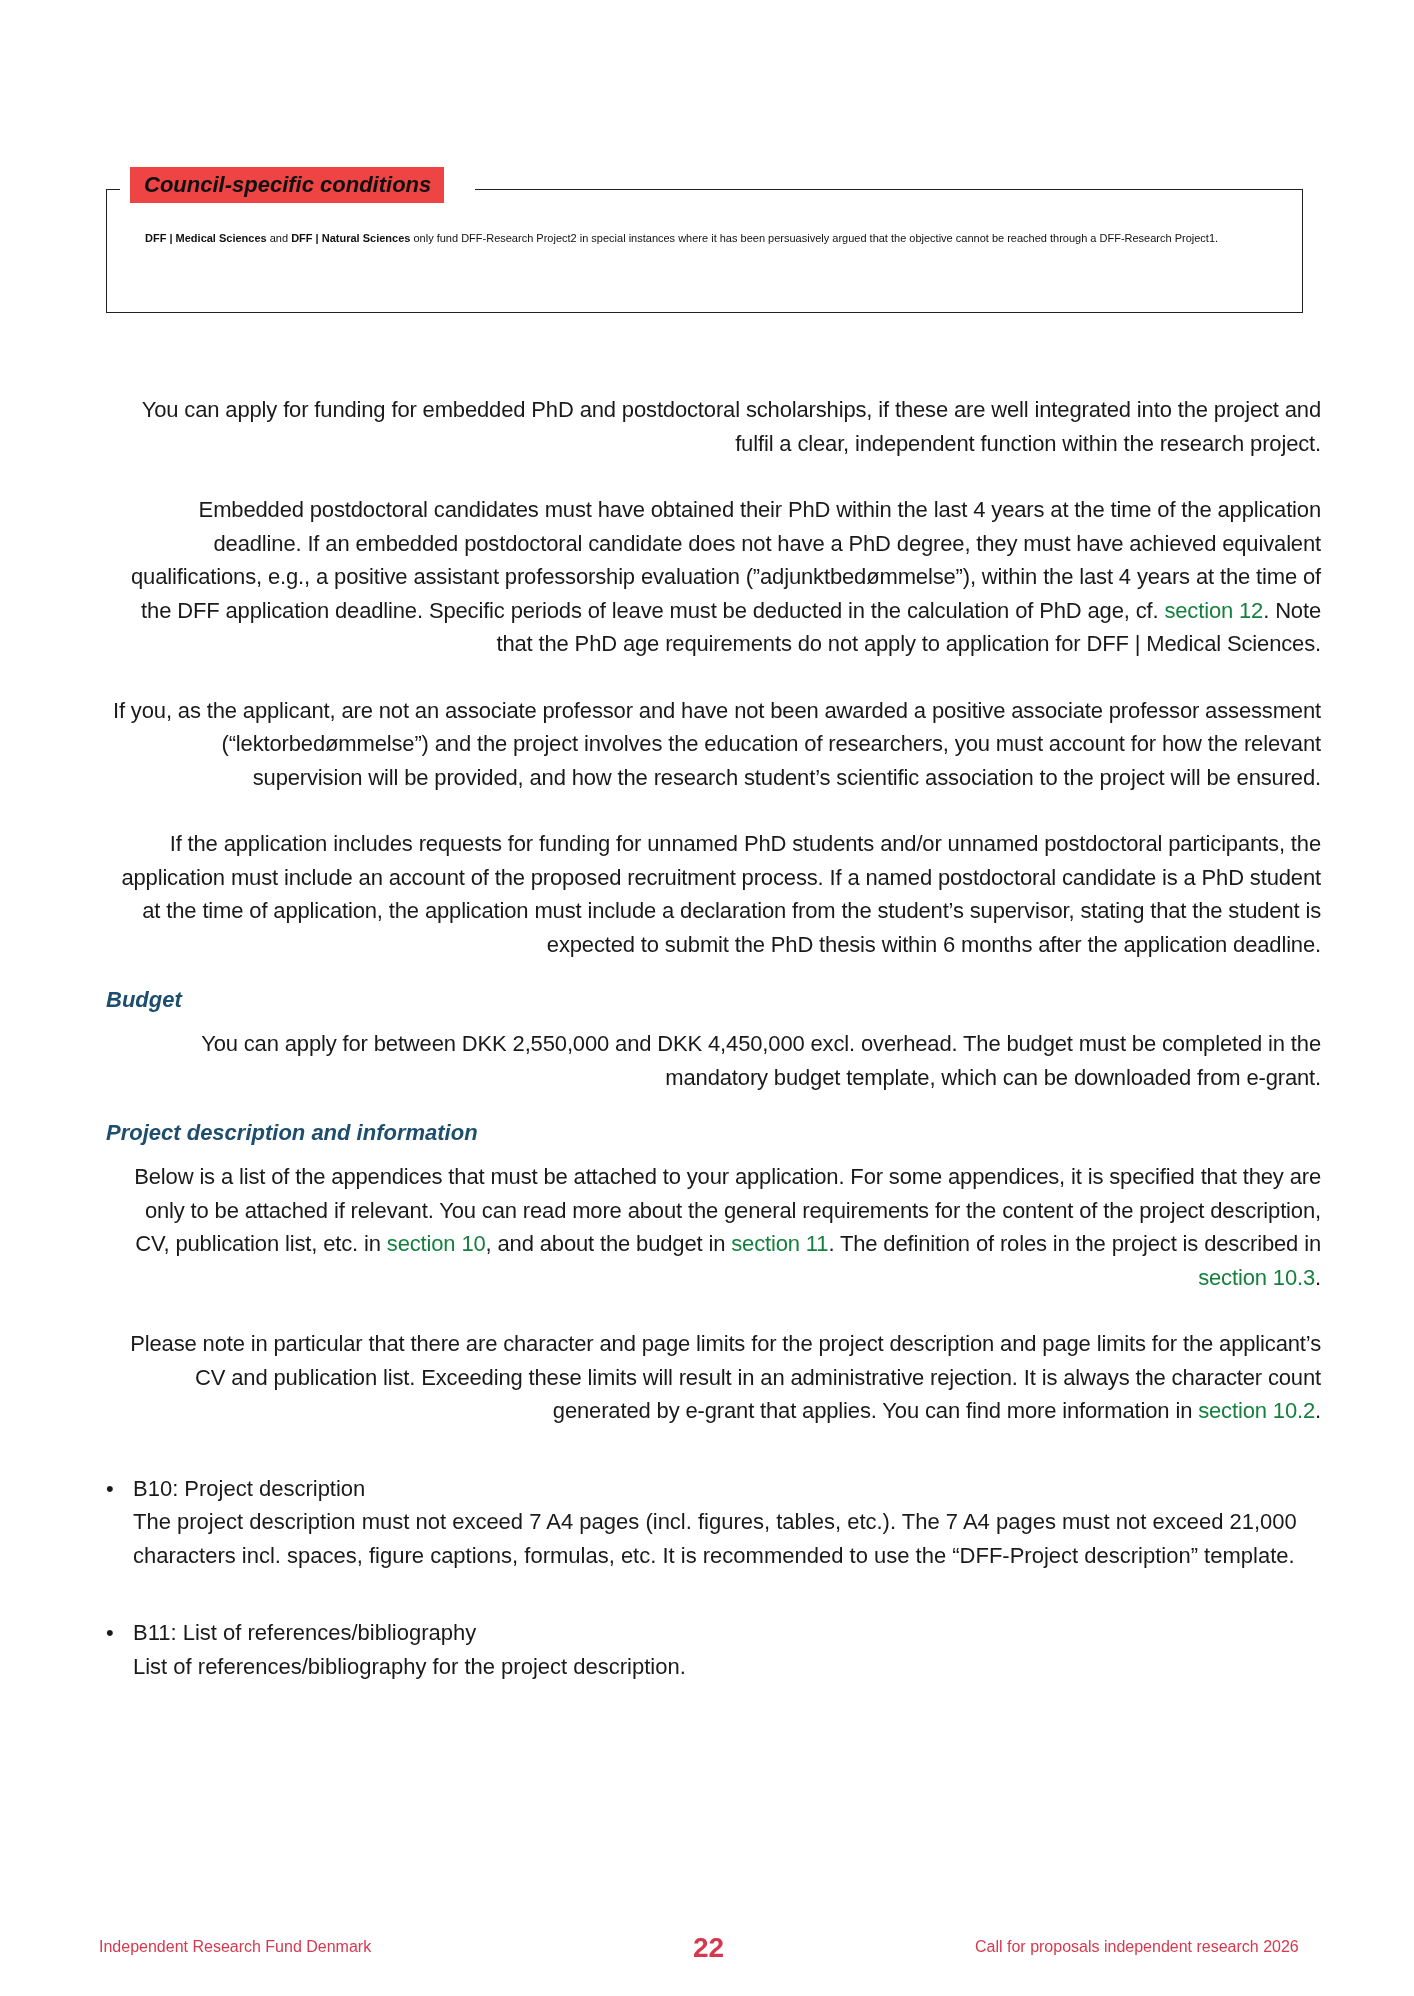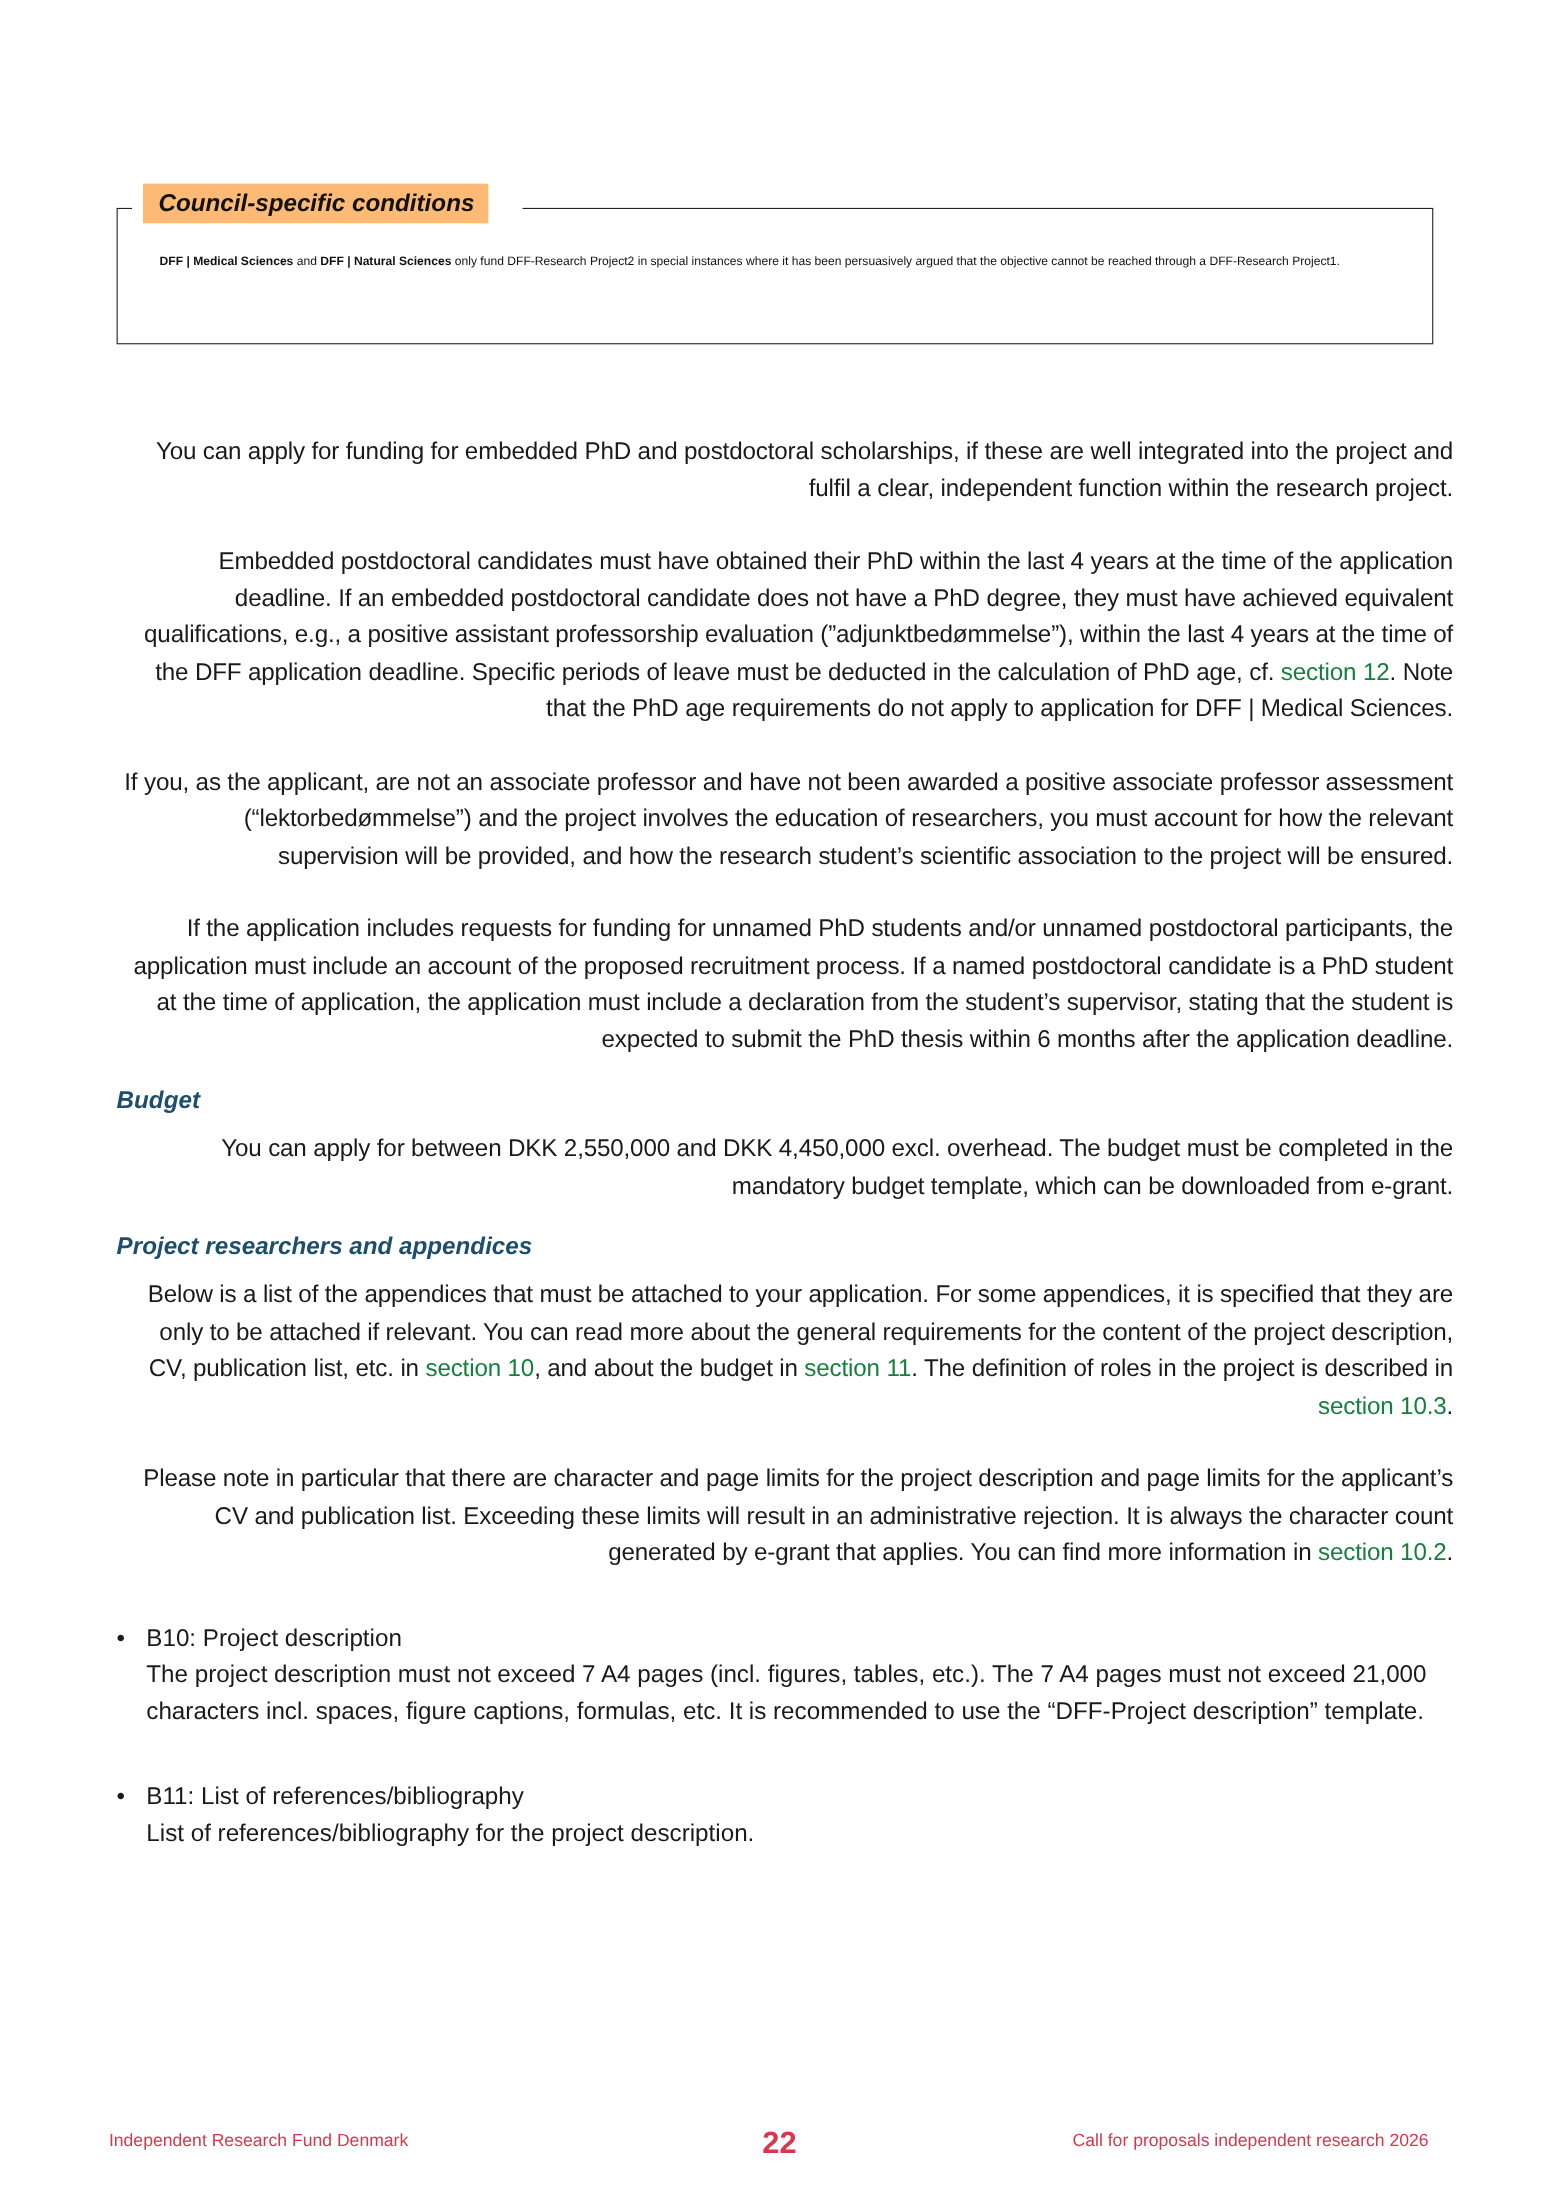--- a/index.html
+++ b/index.html
@@ -9,21 +9,21 @@
   }
   .page { position: absolute; left: 0; top: 0; width: 1414px; height: 1996px; }
 
   
   .council-box {
     position: absolute; left: 106px; top: 189px; width: 1197px; height: 124px;
     border: 1.5px solid #222; box-sizing: border-box;
   }
   .council-label {
     position: absolute; left: 130px; top: 167px; height: 36px;
-    padding: 0 13px 0 14px; background: #fdba74;
+    padding: 0 13px 0 14px; background: #ef4444;
     font-size: 22px; font-style: italic; font-weight: bold; line-height: 36px;
     color: #111;
   }
   .council-gap {
     position: absolute; left: 120px; top: 180px; width: 355px; height: 20px; background: #fff;
   }
   .council-text {
     position: absolute; left: 145px; top: 224px; width: 1130px;
     font-size: 11px; line-height: 28px; color: #111;
   }
@@ -68,21 +68,21 @@
   <div class="content">
 
     <p class="para">You can apply for funding for embedded PhD and postdoctoral scholarships, if these are well integrated into the project and fulfil a clear, independent function within the research project.</p>
     <p class="para"><span>Embedded postdoctoral candidates must have obtained their PhD within the last 4 years at the time of the application deadline. If an embedded postdoctoral candidate does not have a PhD degree, they must have achieved equivalent qualifications, e.g., a positive assistant professorship evaluation (”adjunktbedømmelse”), within the last 4 years at the time of the DFF application deadline. Specific periods of leave must be deducted in the calculation of PhD age, cf. </span><a class="link">section 12</a><span>. Note that the PhD age requirements do not apply to application for DFF | Medical Sciences.</span></p>
     <p class="para">If you, as the applicant, are not an associate professor and have not been awarded a positive associate professor assessment (“lektorbedømmelse”) and the project involves the education of researchers, you must account for how the relevant supervision will be provided, and how the research student’s scientific association to the project will be ensured.</p>
     <p class="para tight">If the application includes requests for funding for unnamed PhD students and/or unnamed postdoctoral participants, the application must include an account of the proposed recruitment process. If a named postdoctoral candidate is a PhD student at the time of application, the application must include a declaration from the student’s supervisor, stating that the student is expected to submit the PhD thesis within 6 months after the application deadline.</p>
 
     <h3 class="subhead">Budget</h3>
     <p class="para tight">You can apply for between DKK 2,550,000 and DKK 4,450,000 excl. overhead. The budget must be completed in the mandatory budget template, which can be downloaded from e-grant.</p>
 
-    <h3 class="subhead">Project researchers and appendices</h3>
+    <h3 class="subhead">Project description and information</h3>
     <p class="para"><span>Below is a list of the appendices that must be attached to your application. For some appendices, it is specified that they are only to be attached if relevant. You can read more about the general requirements for the content of the project description, CV, publication list, etc. in </span><a class="link">section 10</a><span>, and about the budget in </span><a class="link">section 11</a><span>. The definition of roles in the project is described in </span><a class="link">section 10.3</a><span>.</span></p>
     <p class="para tight"><span>Please note in particular that there are character and page limits for the project description and page limits for the applicant’s CV and publication list. Exceeding these limits will result in an administrative rejection. It is always the character count generated by e-grant that applies. You can find more information in </span><a class="link">section 10.2</a><span>.</span></p>
 
     <ul class="appendices">
       <li>
         <span class="bullet">•</span>
         <span class="ititle">B10: Project description</span>
         <span class="idesc">The project description must not exceed 7 A4 pages (incl. figures, tables, etc.). The 7 A4 pages must not exceed 21,000 characters incl. spaces, figure captions, formulas, etc. It is recommended to use the “DFF-Project description” template.</span>
       </li>
       <li>

